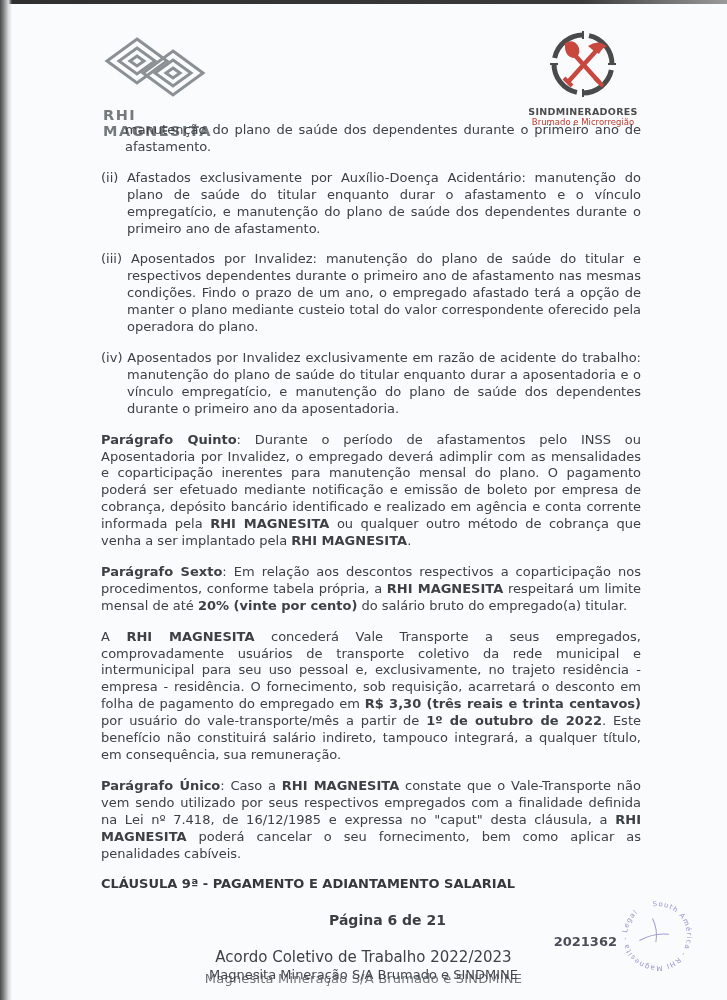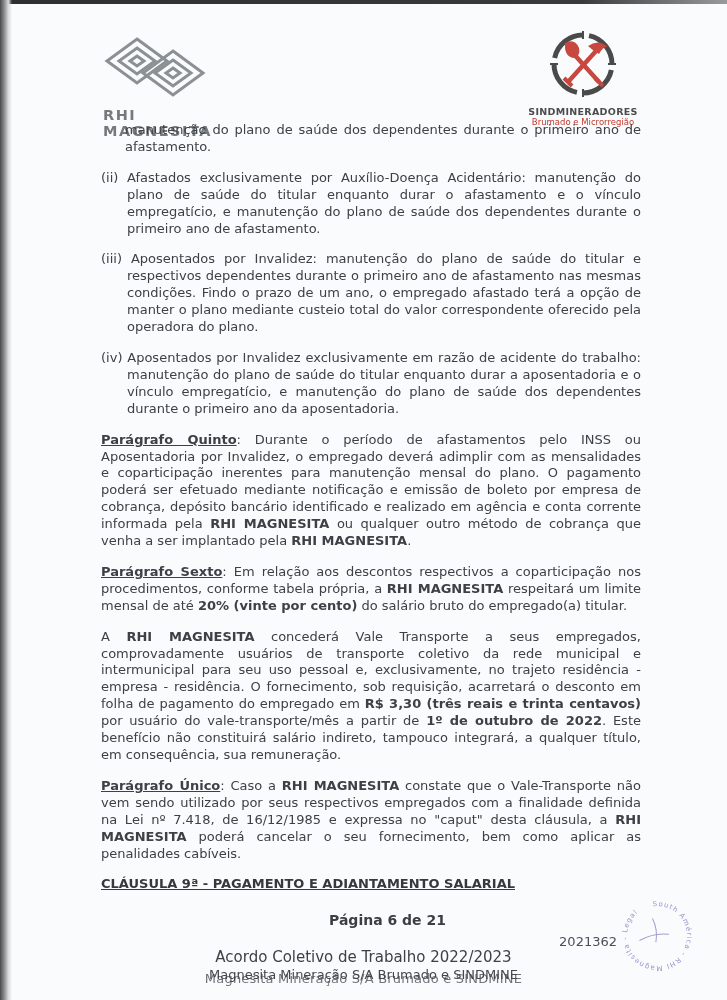--- a/index.html
+++ b/index.html
@@ -23,25 +23,25 @@
   .union .union-name{font-size:9.5px;font-weight:bold;color:#4c4c4c;letter-spacing:.3px;margin-top:2px;}
   .union .union-sub{font-size:8.5px;font-weight:normal;color:#c0392b;}
   
   .content{position:absolute;top:122px;left:101px;width:540px;
     font-size:13px;line-height:16.9px;text-align:justify;}
   .blk{margin:0 0 14px 0;}
   .cont{padding-left:24px;}
   .item{padding-left:26px;text-indent:-26px;}
   .heading{margin-top:13px;margin-bottom:15px;color:#35393c;}
   .b{font-weight:bold;}
-  .u{text-decoration:underline;}
+  .u{}
   
   .footer{position:absolute;top:912px;left:0;width:727px;}
   .page-num{text-align:center;font-size:14px;font-weight:bold;color:#3b3f42;padding-left:48px;}
-  .doc-code{position:absolute;right:110px;top:22px;font-size:13px;color:#4a4e58;}
+  .doc-code{position:absolute;right:110px;top:22px;font-size:13px;color:#4a4e58;font-weight:bold;}
   .doc-title{text-align:center;font-size:15px;color:#3d4145;margin-top:20px;}
   .ghost-wrap{position:relative;height:22px;margin-top:1px;}
   .ghost{position:absolute;left:0;width:100%;text-align:center;font-size:13px;color:#43474b;}
   .ghost.g1{top:0;}
   .ghost.g2{top:4px;opacity:.75;letter-spacing:.2px;}
   .stamp{position:absolute;right:18px;top:-20px;width:104px;height:88px;
     transform:rotate(-8deg);opacity:.85;}
 </style>
 </head>
 <body>

